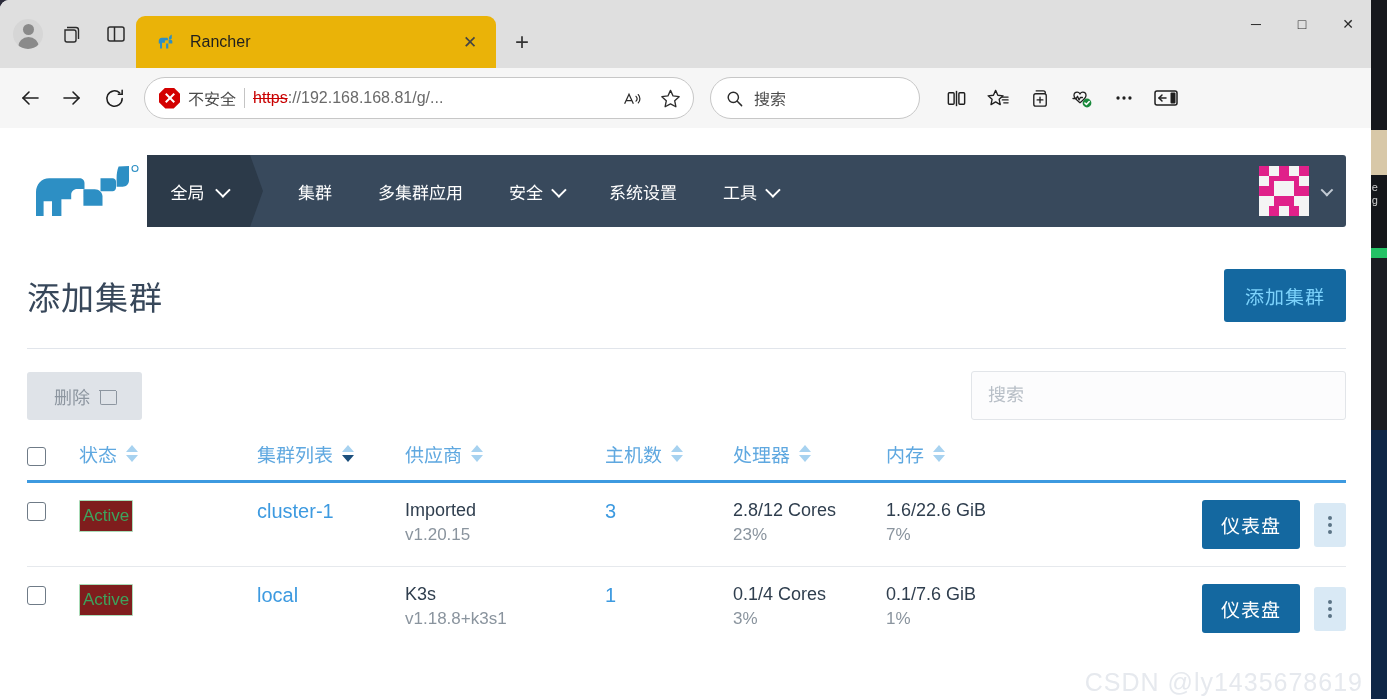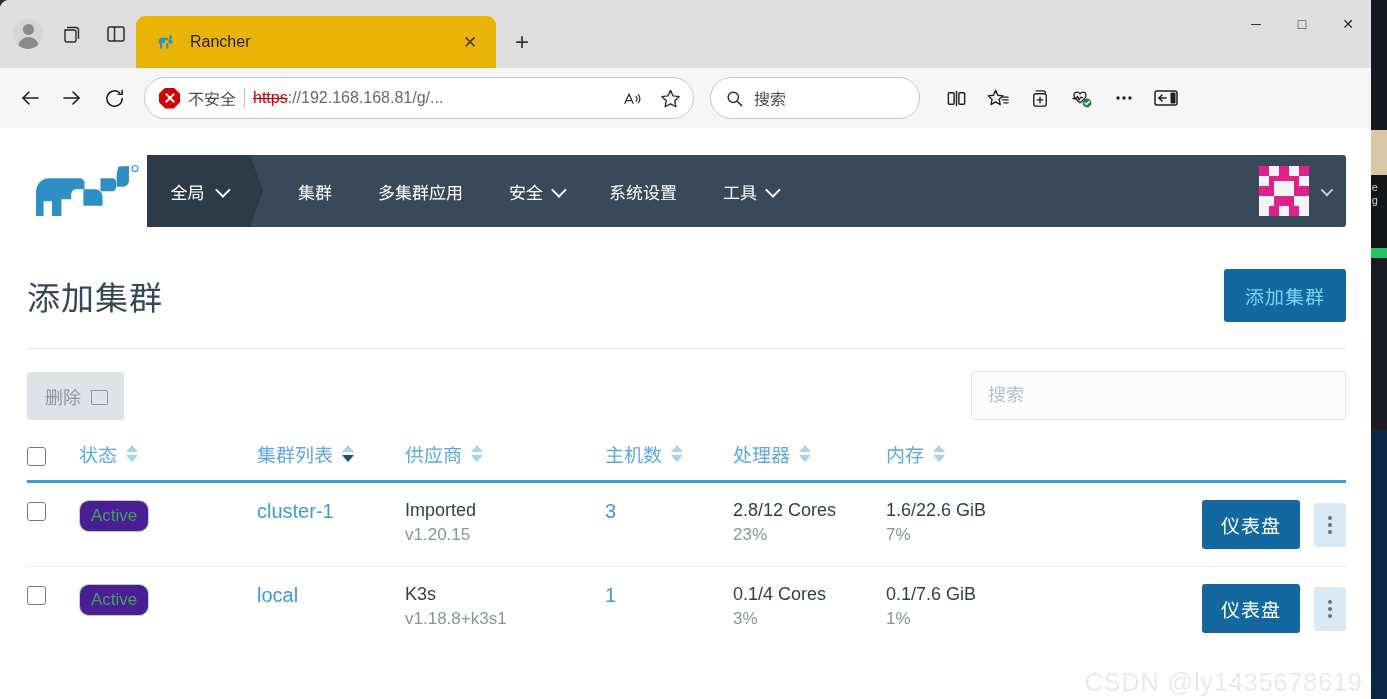--- a/index.html
+++ b/index.html
@@ -171,21 +171,21 @@
     font-size:19px; padding: 13px 21px; cursor:pointer;
     font-family: inherit; letter-spacing:1px;
   }
 
   
   .table-toolbar {
     margin: 22px 27px 0 27px; display:flex; align-items:center; justify-content:space-between;
   }
   .btn-disabled {
     background:#dfe3e8; color:#8d96a0; border:none; border-radius:3px;
-    font-size:18px; padding: 11px 18px; display:flex; align-items:center; gap:10px;
+    font-size:18px; padding: 11px 27px; display:flex; align-items:center; gap:10px;
     cursor:default; font-family:inherit;
   }
   .trash-ico { width:15px; height:17px; position:relative; display:inline-block; }
   .trash-ico::before {
     content:''; position:absolute; left:0; top:4px; width:15px; height:13px;
     border:1.6px solid #8d96a0; border-top:none; border-radius:0 0 2px 2px;
   }
   .trash-ico::after {
     content:''; position:absolute; left:-1px; top:2.5px; width:17px; height:1.8px;
     background:#8d96a0;
@@ -219,22 +219,22 @@
     padding: 17px 0; font-size: 18px; color:#2f3e4e; vertical-align: top;
     border-bottom: 1px solid #e6e9ed;
   }
   table.clusters tbody tr:last-child td { border-bottom: none; }
   .cb {
     width:19px; height:19px; border:1.6px solid #6f7b87; border-radius:3px;
     background:#fff; display:inline-block; cursor:pointer; vertical-align:middle;
   }
   .cb.head { border-color:#6f7b87; }
   .badge-active {
-    display:inline-block; border:1px solid #a9dcb8; background:#4c1d95; color:#3da35d;
-    font-size:17px; padding:5px 11px; border-radius:10px; white-space:nowrap;
+    display:inline-block; border:1px solid #a9dcb8; background:#7f1d1d; color:#3da35d;
+    font-size:17px; padding:5px 3px; border-radius:1px; white-space:nowrap;
   }
   .link { color:#3d9ae0; font-size:20px; text-decoration:none; cursor:pointer; }
   .sub { color:#8a949e; font-size:17px; margin-top:4px; }
   .mainline { color:#2f3e4e; font-size:18px; }
   .cell-actions { text-align:right; white-space:nowrap; }
   .btn-dash {
     background:#1468a0; color:#fff; border:none; border-radius:3px;
     font-size:19px; padding: 11px 19px; cursor:pointer; font-family:inherit;
     vertical-align: middle; letter-spacing:1px;
   }

